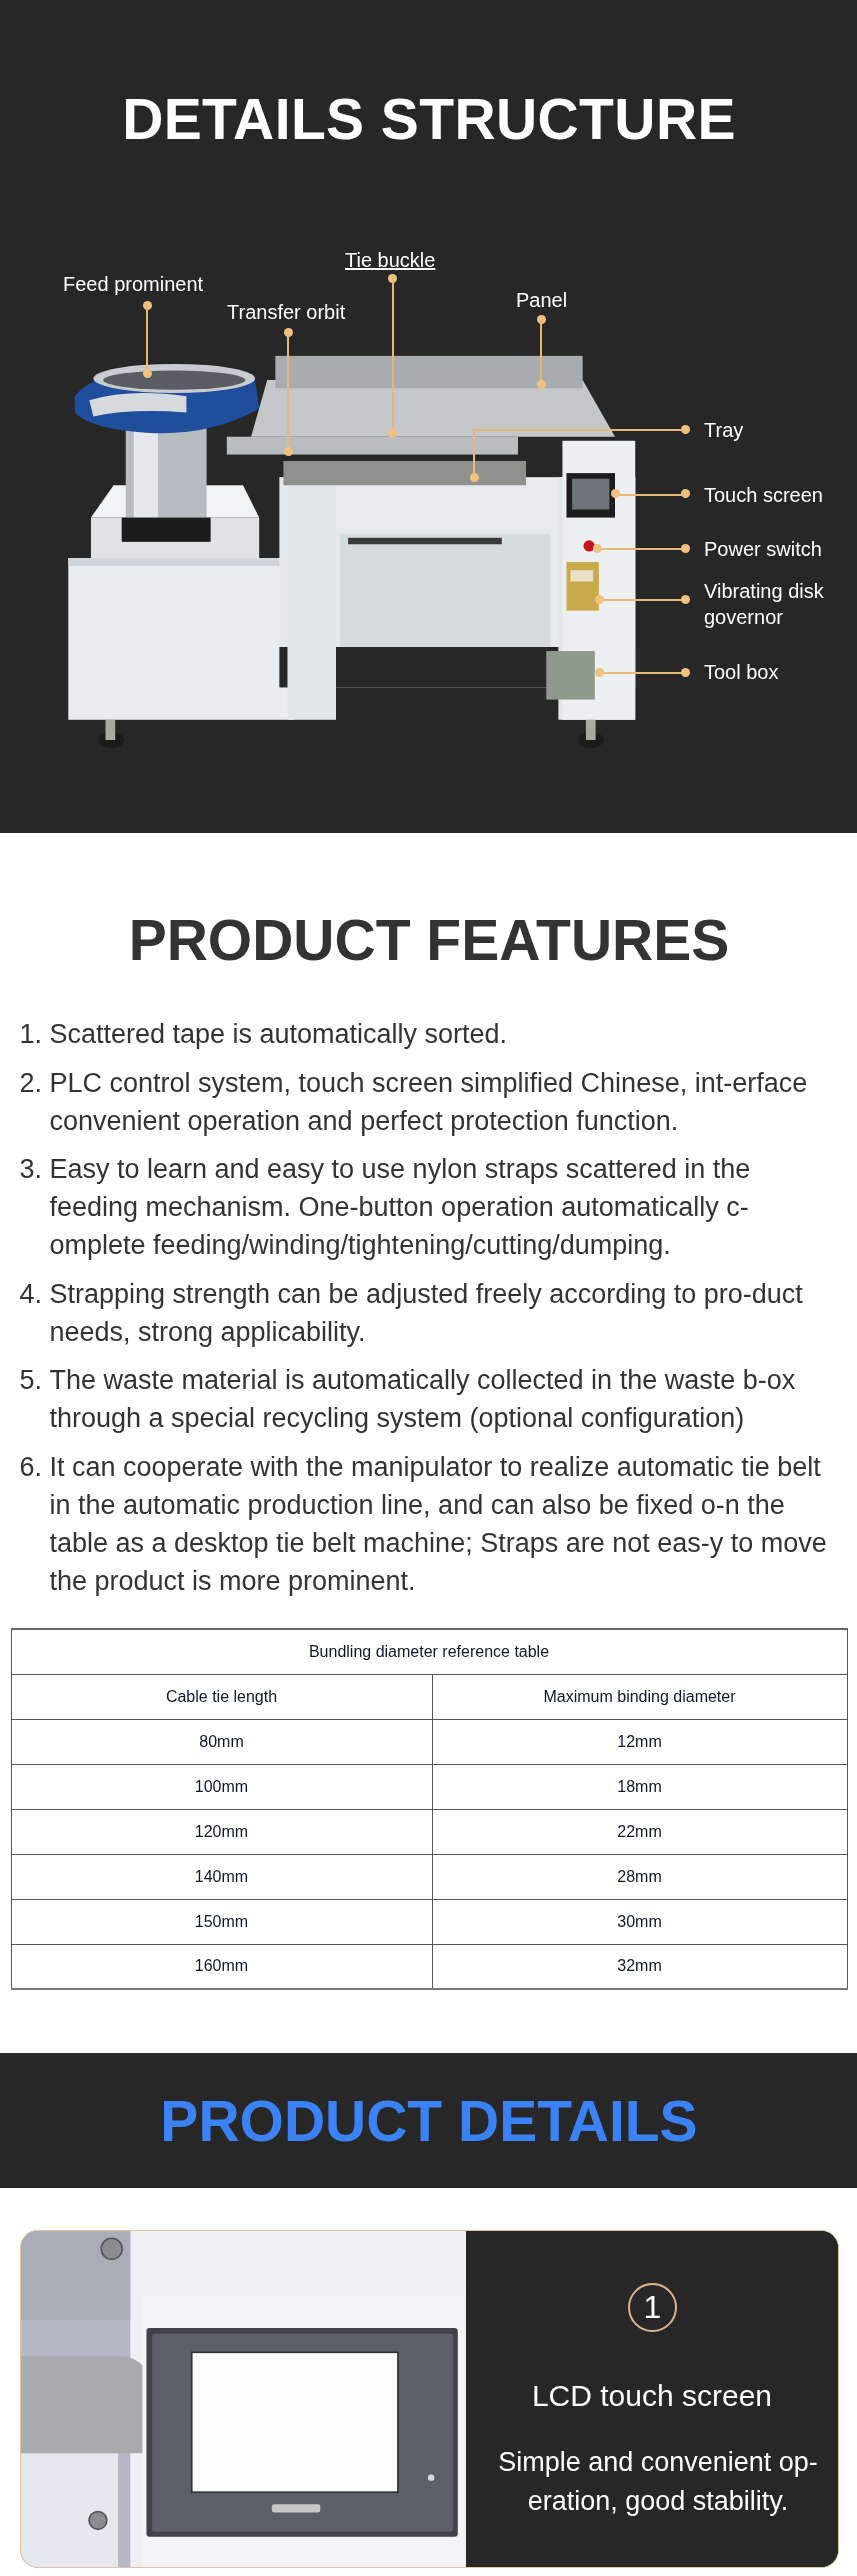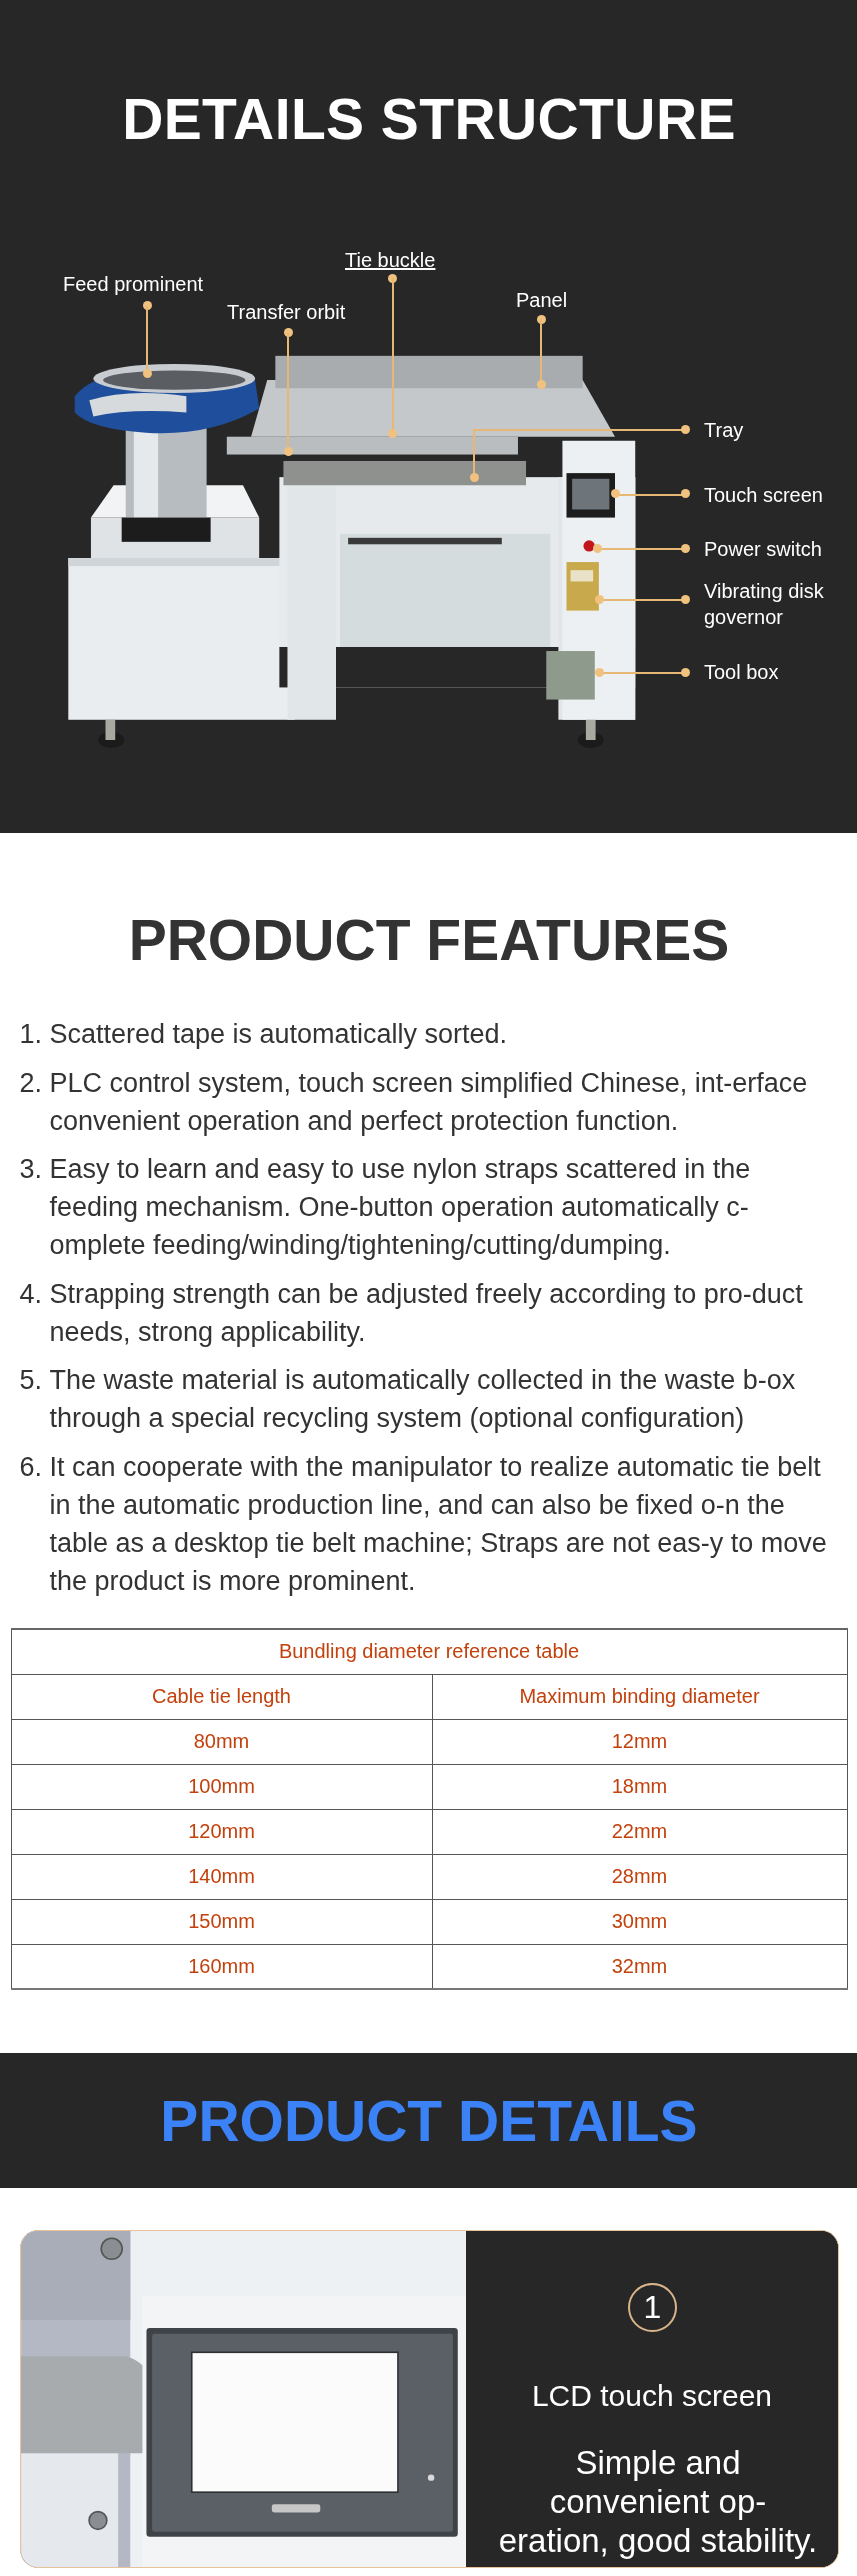--- a/index.html
+++ b/index.html
@@ -18,34 +18,34 @@
 
   
   .features-title { position: absolute; top: 908px; left: 0; width: 100%; text-align: center; font-size: 57px; color: #333; line-height: 65px; }
   .features { position: absolute; top: 1015px; left: 19.4px; width: 825px; list-style: none; }
   .features li { font-size: 27px; line-height: 38px; color: #333; margin-bottom: 10.5px; display: flex; }
   .features li .num { width: 30px; flex: 0 0 30px; }
   .features li .txt { flex: 1; }
 
   
   .ref-table { position: absolute; top: 1628px; left: 10.5px; width: 837px; border-collapse: collapse; font-family: "Liberation Sans", sans-serif; }
-  .ref-table td, .ref-table th { border: 1.2px solid #555; height: 45px; text-align: center; font-size: 20px; font-weight: normal; color: #c2410c; }
+  .ref-table td, .ref-table th { border: 1.2px solid #555; height: 45px; text-align: center; font-size: 16px; font-weight: normal; color: #0f172a; }
   .ref-table th.caption-cell { border-top: 2.4px solid #666; }
   .ref-table tr:last-child td { border-bottom: 2.4px solid #777; }
   .ref-table td.c1, .ref-table th.c1 { width: 421px; }
 
   
   .details-band { position: absolute; top: 2053px; left: 0; width: 858px; height: 135px; background: #272727; }
   .details-band .title { position: absolute; top: 36px; left: 0; width: 100%; text-align: center; color: #3b82f6; font-size: 57px; line-height: 65px; }
   .detail-card { position: absolute; top: 2230px; left: 20px; width: 819px; height: 338px; border-radius: 18px; border: 1.6px solid #e6c39a; overflow: hidden; display: flex; background: #272727; }
   .detail-photo { position: relative; width: 445px; height: 100%; background: linear-gradient(180deg, #f2f4f7 0%, #e9ecf1 100%); overflow: hidden; }
   .detail-text { flex: 1; position: relative; background: #272727; color: #fff; text-align: center; }
   .num-circle { position: absolute; left: 162px; top: 52px; width: 49px; height: 49px; border-radius: 50%; border: 2px solid #d9b48a; font-size: 32px; line-height: 44px; color: #fff; text-align: center; }
   .detail-heading { position: absolute; top: 146px; left: 0; width: 100%; font-size: 30px; line-height: 37px; text-align: center; }
-  .detail-desc { position: absolute; top: 212px; left: 32px; right: 20px; font-size: 33px; line-height: 39px; }
+  .detail-desc { position: absolute; top: 212px; left: 32px; right: 20px; font-size: 27px; line-height: 39px; }
 </style>
 </head>
 <body>
 
 <section class="structure">
   <h1 class="title">DETAILS STRUCTURE</h1>
 
   <svg class="machine" viewBox="0 0 1060 1030" width="858" height="833">
 
     <polygon points="112,640 320,640 320,700 112,700" fill="#dfe3e6"></polygon>

